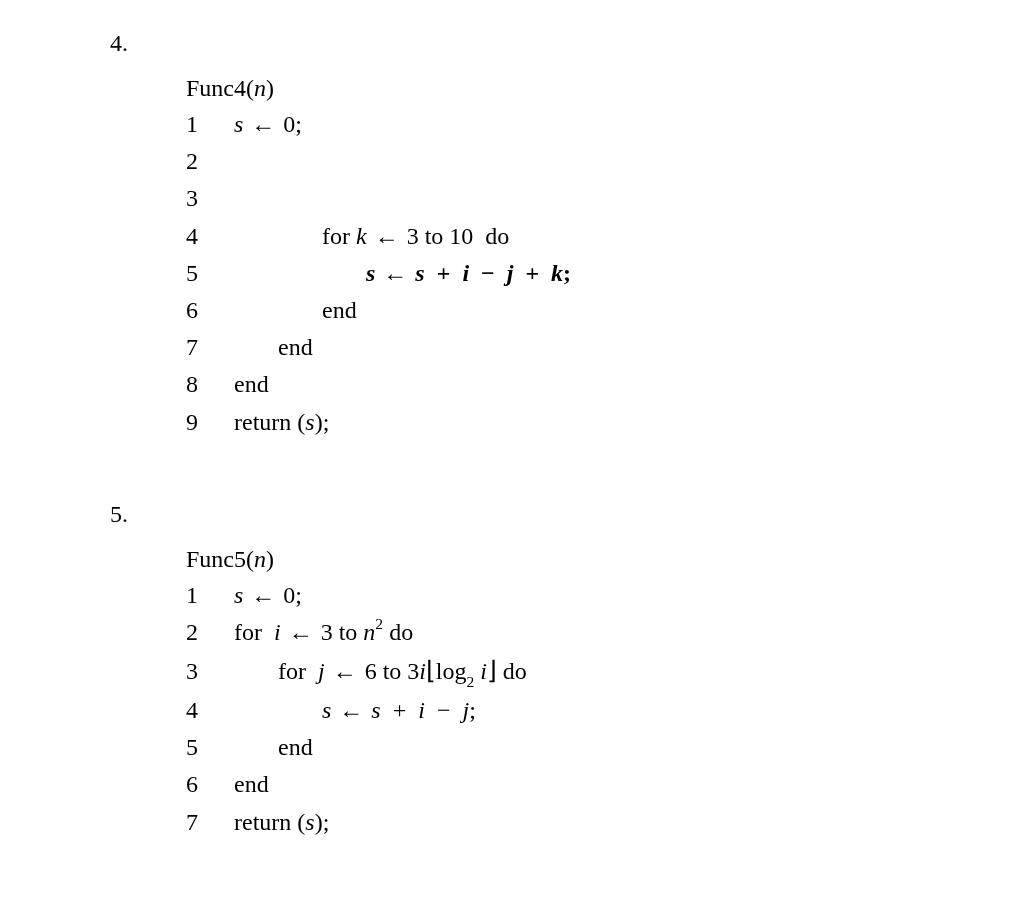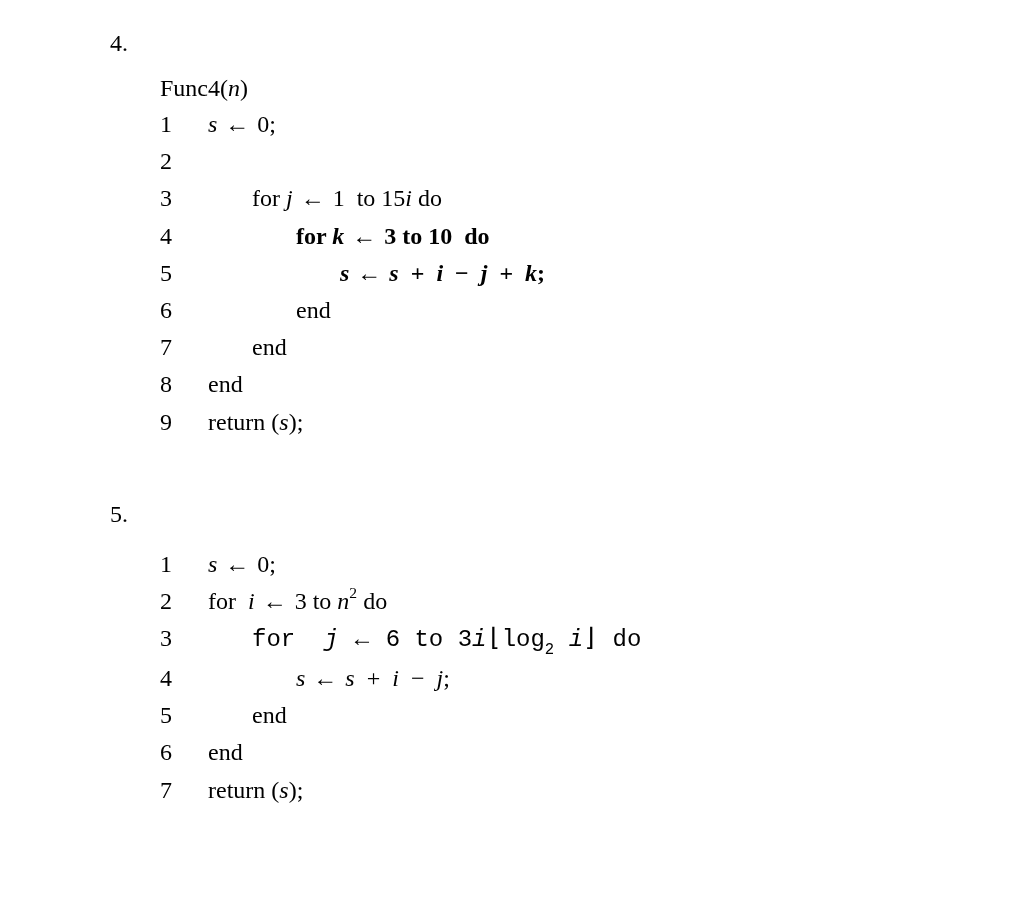--- a/index.html
+++ b/index.html
@@ -14,21 +14,21 @@
   }
   .page {
     position: relative;
     padding-top: 30px;
     padding-left: 110px;
   }
   .problem-number {
     margin-bottom: 18px;
   }
   .algo-block {
-    margin-left: 50px;
+    margin-left: 76px;
     margin-bottom: 60px;
   }
   .algo-title {
     margin-bottom: 4px;
   }
   .algo-line {
     display: flex;
     align-items: baseline;
     line-height: 1.55;
   }
@@ -65,25 +65,24 @@
       <div class="algo-title"><span>Func4(</span><span class="it">n</span><span>)</span></div>
       <div class="algo-line">
         <span class="ln">1</span>
         <span style="padding-left: 0px;"><span class="code"><span class="it">s</span><span class="arrow"> ← </span><span>0;</span></span></span>
       </div>
       <div class="algo-line">
         <span class="ln">2</span>
       </div>
       <div class="algo-line">
         <span class="ln">3</span>
-        <span style="padding-left: 44px;"><span class="code"><span>for </span><span class="it">j</span><span class="arrow"> ← </span><span>1  to 15</span><span class="it">i</span><span> do</span></span></span>
       </div>
       <div class="algo-line">
         <span class="ln">4</span>
-        <span style="padding-left: 88px; font-weight: bold;"><span class="code"><span>for </span><span class="it">k</span><span class="arrow"> ← </span><span>3 to 10  do</span></span></span>
+        <span style="padding-left: 88px;"><span class="code"><span>for </span><span class="it">k</span><span class="arrow"> ← </span><span>3 to 10  do</span></span></span>
       </div>
       <div class="algo-line">
         <span class="ln">5</span>
         <span style="padding-left: 132px; font-weight: bold;"><span class="code"><span class="it">s</span><span class="arrow"> ← </span><span class="it">s</span><span>  +  </span><span class="it">i</span><span>  −  </span><span class="it">j</span><span>  +  </span><span class="it">k</span><span>;</span></span></span>
       </div>
       <div class="algo-line">
         <span class="ln">6</span>
         <span style="padding-left: 88px;"><span class="code"><span>end</span></span></span>
       </div>
       <div class="algo-line">
@@ -94,31 +93,32 @@
         <span class="ln">8</span>
         <span style="padding-left: 0px;"><span class="code"><span>end</span></span></span>
       </div>
       <div class="algo-line">
         <span class="ln">9</span>
         <span style="padding-left: 0px;"><span class="code"><span>return (</span><span class="it">s</span><span>);</span></span></span>
       </div>
     </div>
     <div class="problem-number">5.</div>
     <div class="algo-block">
+      <div class="algo-title"><span>Func5(</span><span class="it">n</span><span>)</span></div>
       <div class="algo-line">
         <span class="ln">1</span>
         <span style="padding-left: 0px;"><span class="code"><span class="it">s</span><span class="arrow"> ← </span><span>0;</span></span></span>
       </div>
       <div class="algo-line">
         <span class="ln">2</span>
         <span style="padding-left: 0px;"><span class="code"><span>for  </span><span class="it">i</span><span class="arrow"> ← </span><span>3 to </span><span class="it">n</span><span class="sup">2</span><span> do</span></span></span>
       </div>
       <div class="algo-line">
         <span class="ln">3</span>
-        <span style="padding-left: 44px; font-family: Liberation Mono, monospace;"><span class="code"><span>for  </span><span class="it">j</span><span class="arrow"> ← </span><span>6 to 3</span><span class="it">i</span><span class="floorL">⌊</span><span>log</span><span class="sub">2</span><span> </span><span class="it">i</span><span class="floorR">⌋</span><span> do</span></span></span>
+        <span style="padding-left: 44px;"><span class="code"><span>for  </span><span class="it">j</span><span class="arrow"> ← </span><span>6 to 3</span><span class="it">i</span><span class="floorL">⌊</span><span>log</span><span class="sub">2</span><span> </span><span class="it">i</span><span class="floorR">⌋</span><span> do</span></span></span>
       </div>
       <div class="algo-line">
         <span class="ln">4</span>
         <span style="padding-left: 88px;"><span class="code"><span class="it">s</span><span class="arrow"> ← </span><span class="it">s</span><span>  +  </span><span class="it">i</span><span>  −  </span><span class="it">j</span><span>;</span></span></span>
       </div>
       <div class="algo-line">
         <span class="ln">5</span>
         <span style="padding-left: 44px;"><span class="code"><span>end</span></span></span>
       </div>
       <div class="algo-line">

